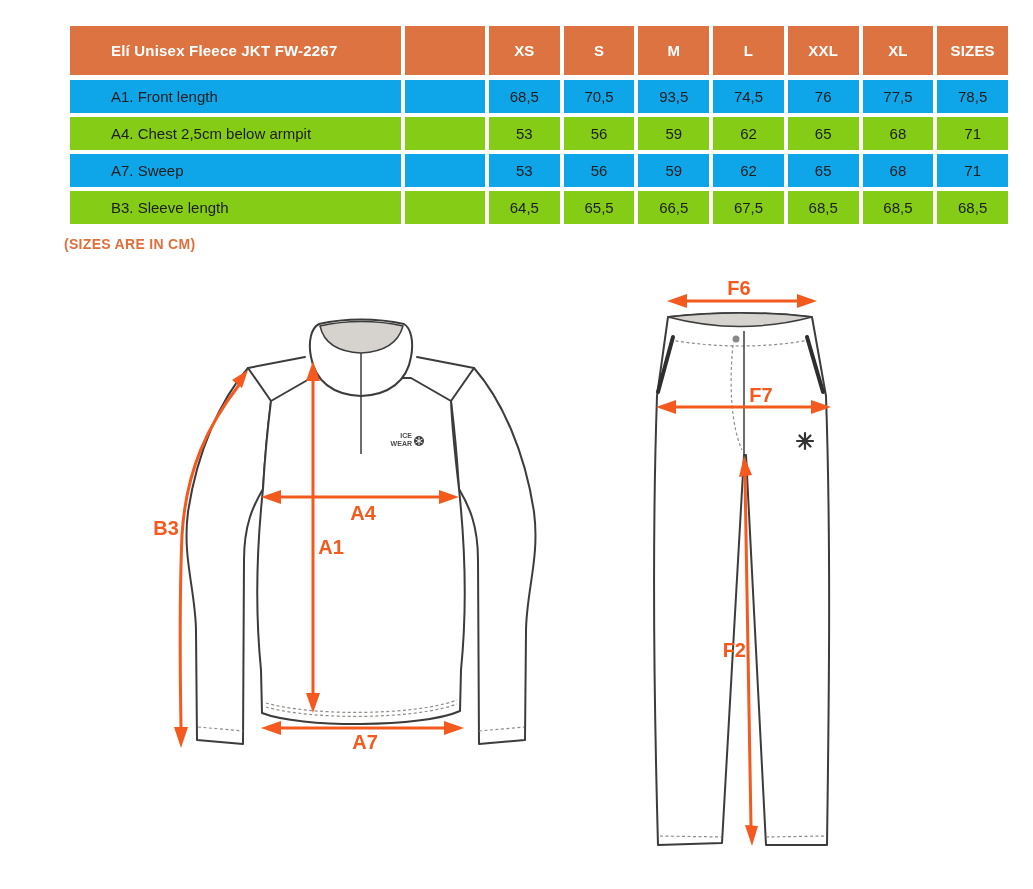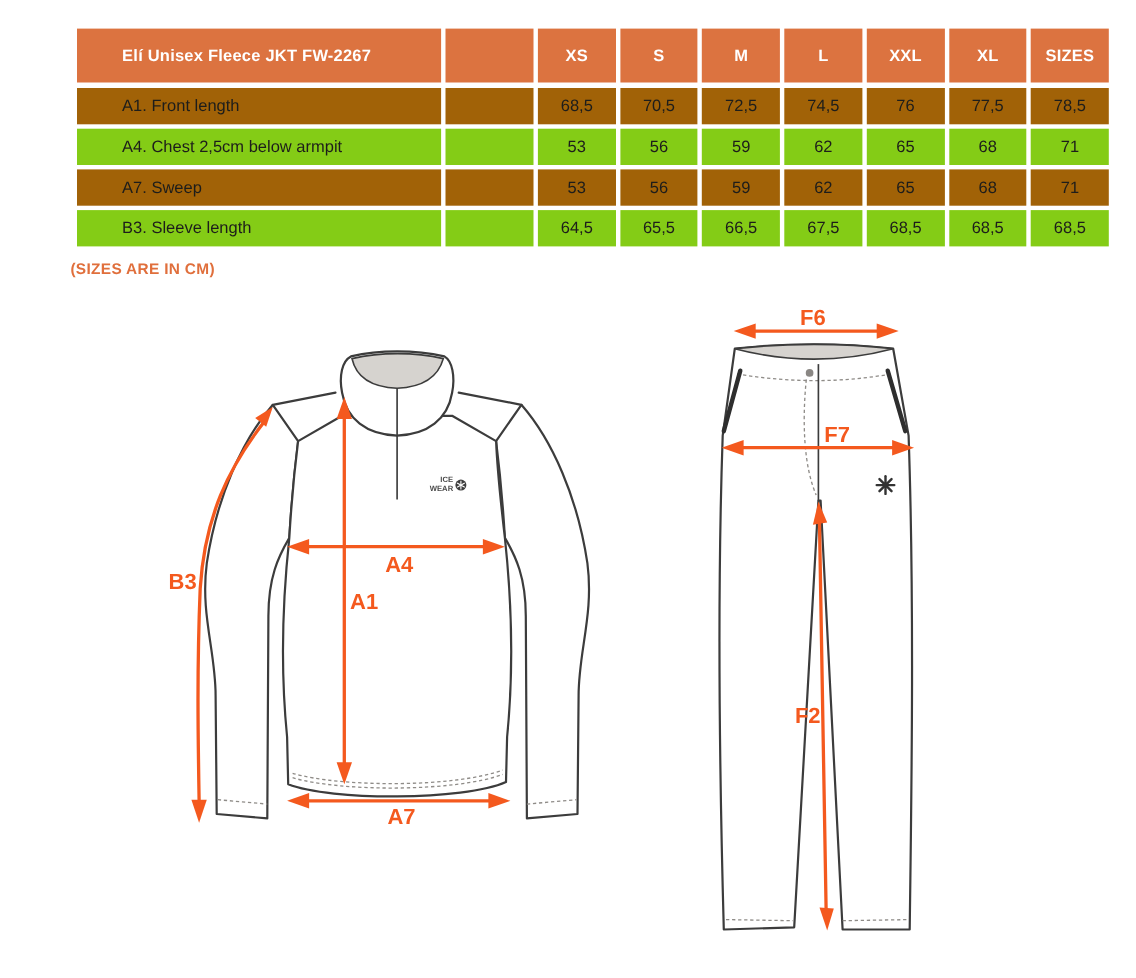--- a/index.html
+++ b/index.html
@@ -8,21 +8,21 @@
     font-family:"Liberation Sans",sans-serif;
   }
   
   .size-table{position:absolute;left:27px;top:26px;width:981px;}
   .t-row{display:grid;grid-template-columns:331px 80px repeat(7,1fr);column-gap:4px;padding-left:43px;}
   .t-row.head{height:49px;margin-bottom:5px;}
   .t-row.data{height:33px;margin-bottom:4px;}
   .cell{display:flex;align-items:center;justify-content:center;font-size:15px;color:#1d1d1b;}
   .cell.name{justify-content:flex-start;padding-left:41px;}
   .head .cell{background:#DC7340;color:#ffffff;font-weight:bold;letter-spacing:.2px;}
-  .data.shade-dark .cell{background:#a16207;}
+  .data.shade-dark .cell{background:#0ea5e9;}
   .data.shade-light .cell{background:#84cc16;}
   
   .note{
     position:absolute;left:64px;top:236px;font-size:14px;font-weight:bold;
     color:#E06F3C;letter-spacing:.3px;
   }
   
   svg.diagrams{position:absolute;left:0;top:0;width:1033px;height:889px;}
   .outline{fill:#ffffff;stroke:#3C3C3C;stroke-width:2;stroke-linejoin:round;stroke-linecap:round;}
   .seam{fill:none;stroke:#3C3C3C;stroke-width:2;stroke-linecap:round;}
@@ -51,21 +51,21 @@
       <div class="cell">XXL</div>
       <div class="cell">XL</div>
       <div class="cell">SIZES</div>
     </div>
 
     <div class="t-row data shade-dark">
       <div class="cell name">A1. Front length</div>
       <div class="cell"></div>
       <div class="cell">68,5</div>
       <div class="cell">70,5</div>
-      <div class="cell">72,5</div>
+      <div class="cell">93,5</div>
       <div class="cell">74,5</div>
       <div class="cell">76</div>
       <div class="cell">77,5</div>
       <div class="cell">78,5</div>
     </div>
 
     <div class="t-row data shade-light">
       <div class="cell name">A4. Chest 2,5cm below armpit</div>
       <div class="cell"></div>
       <div class="cell">53</div>

